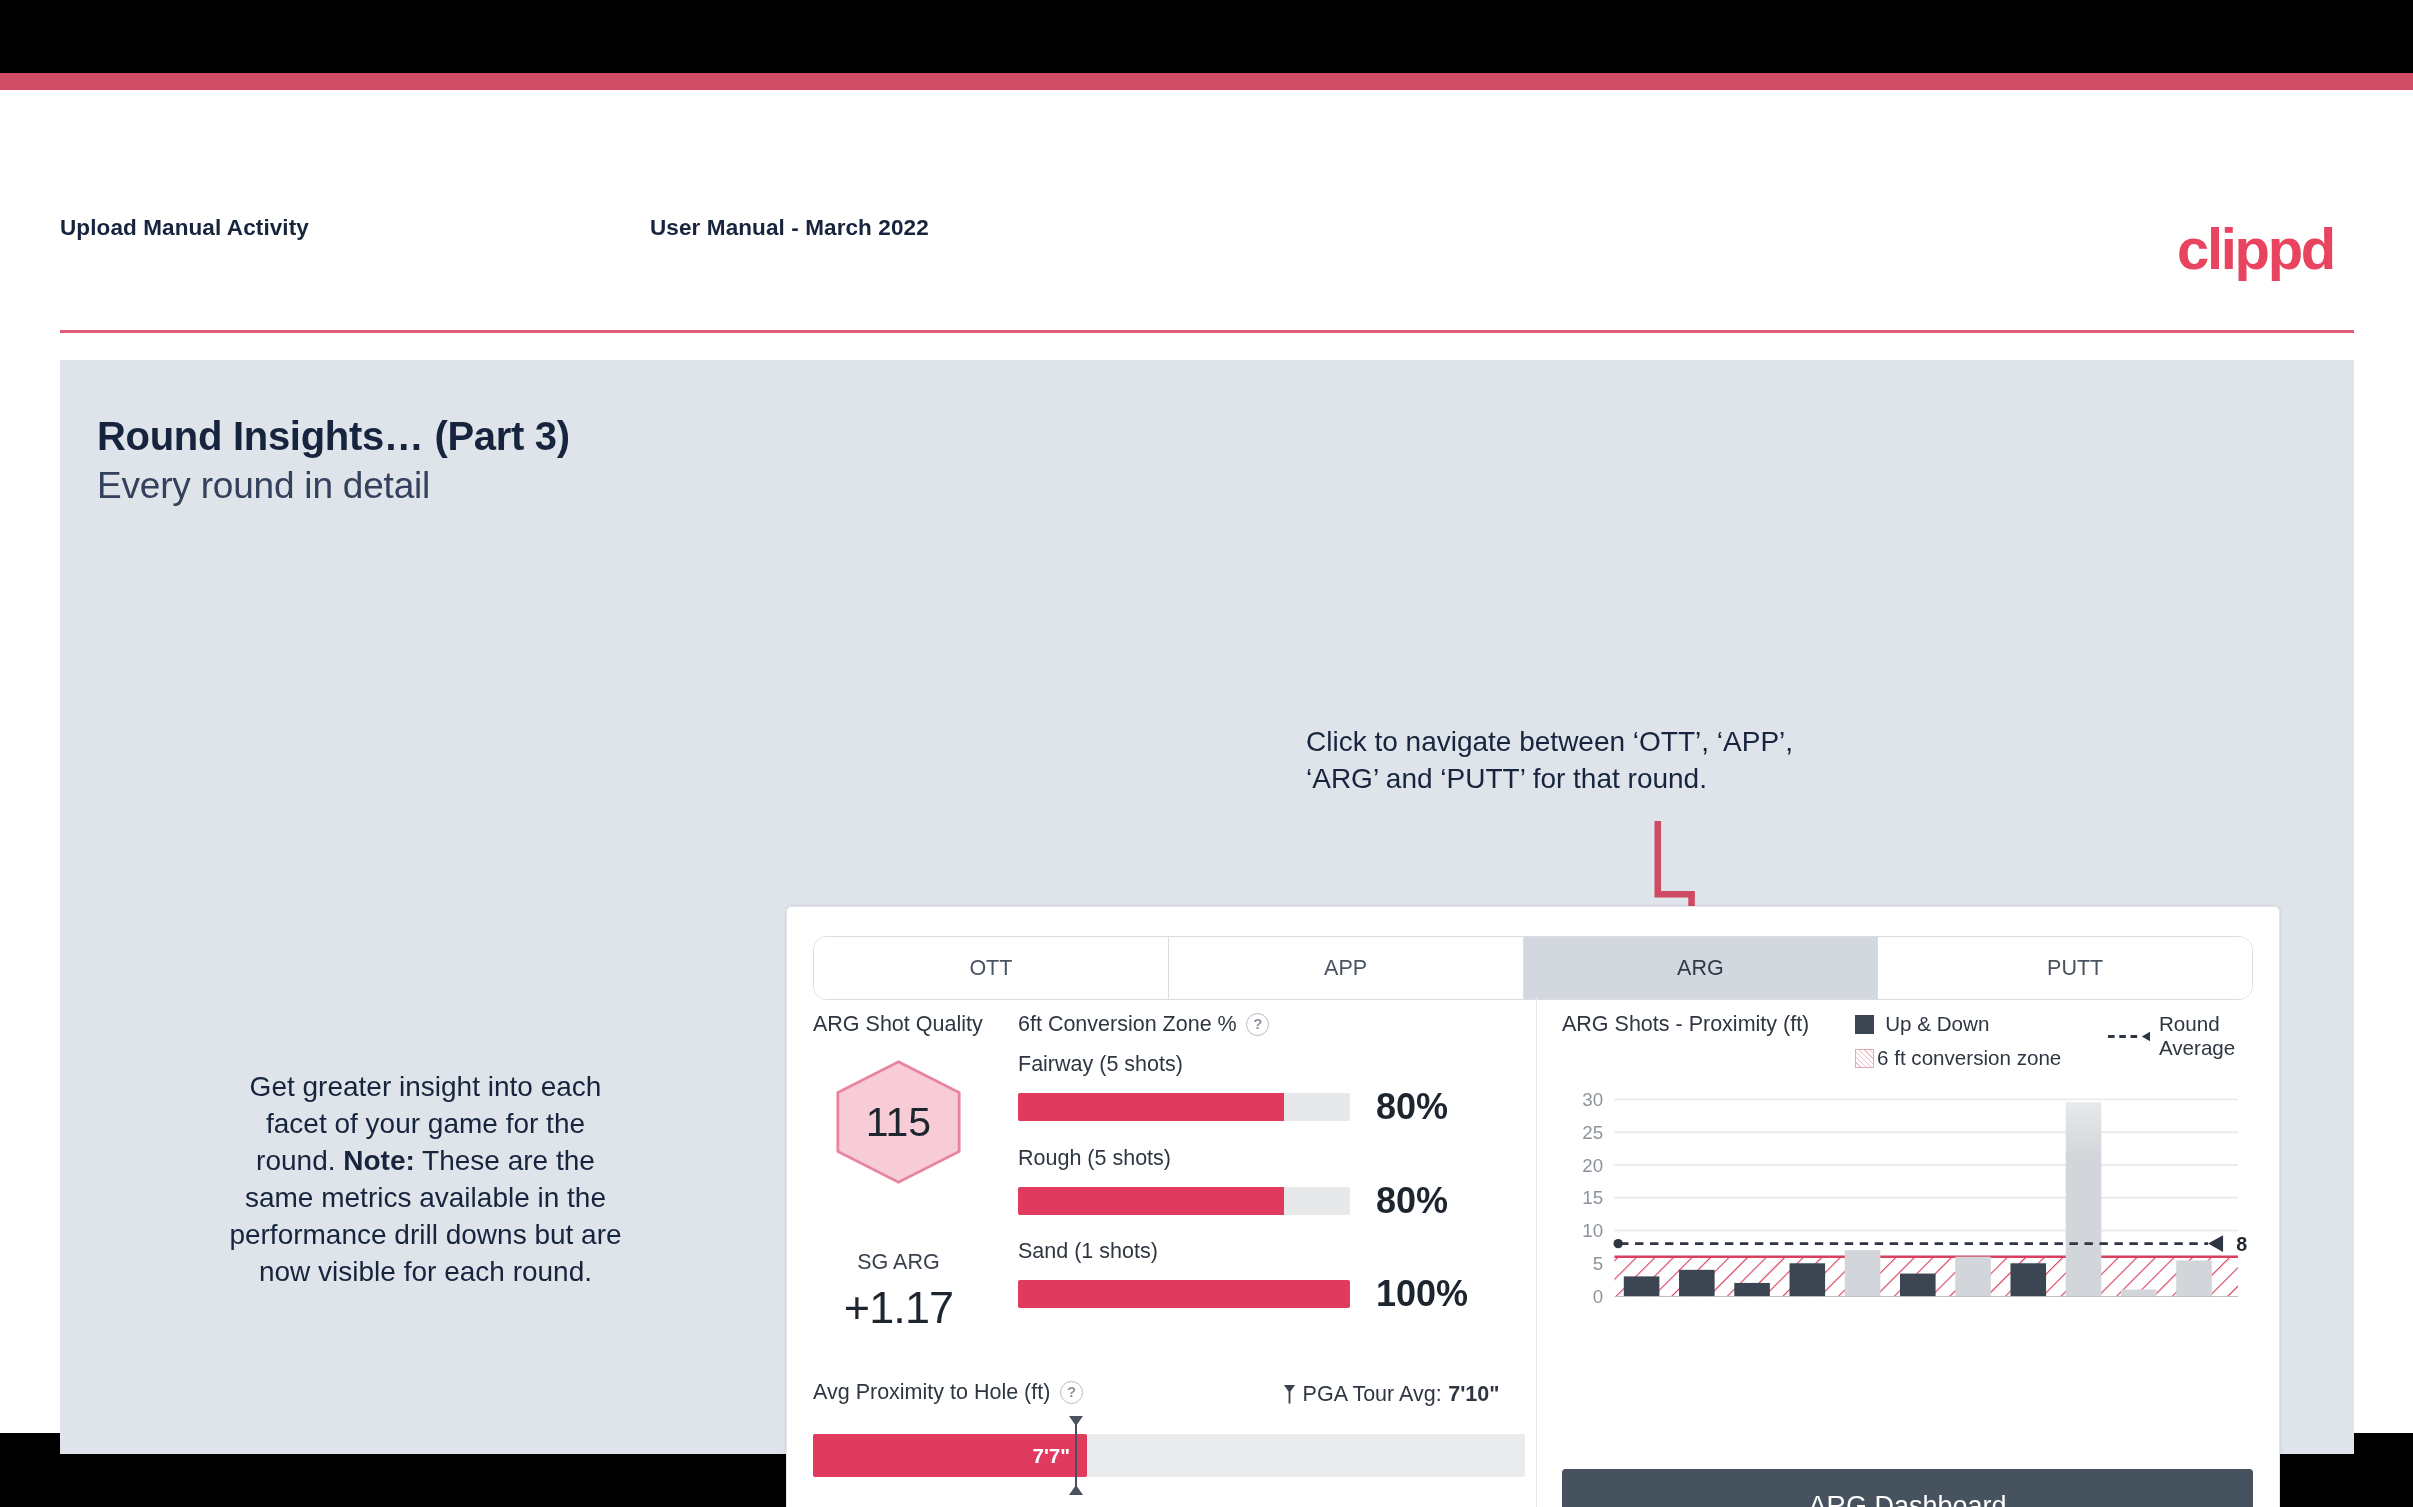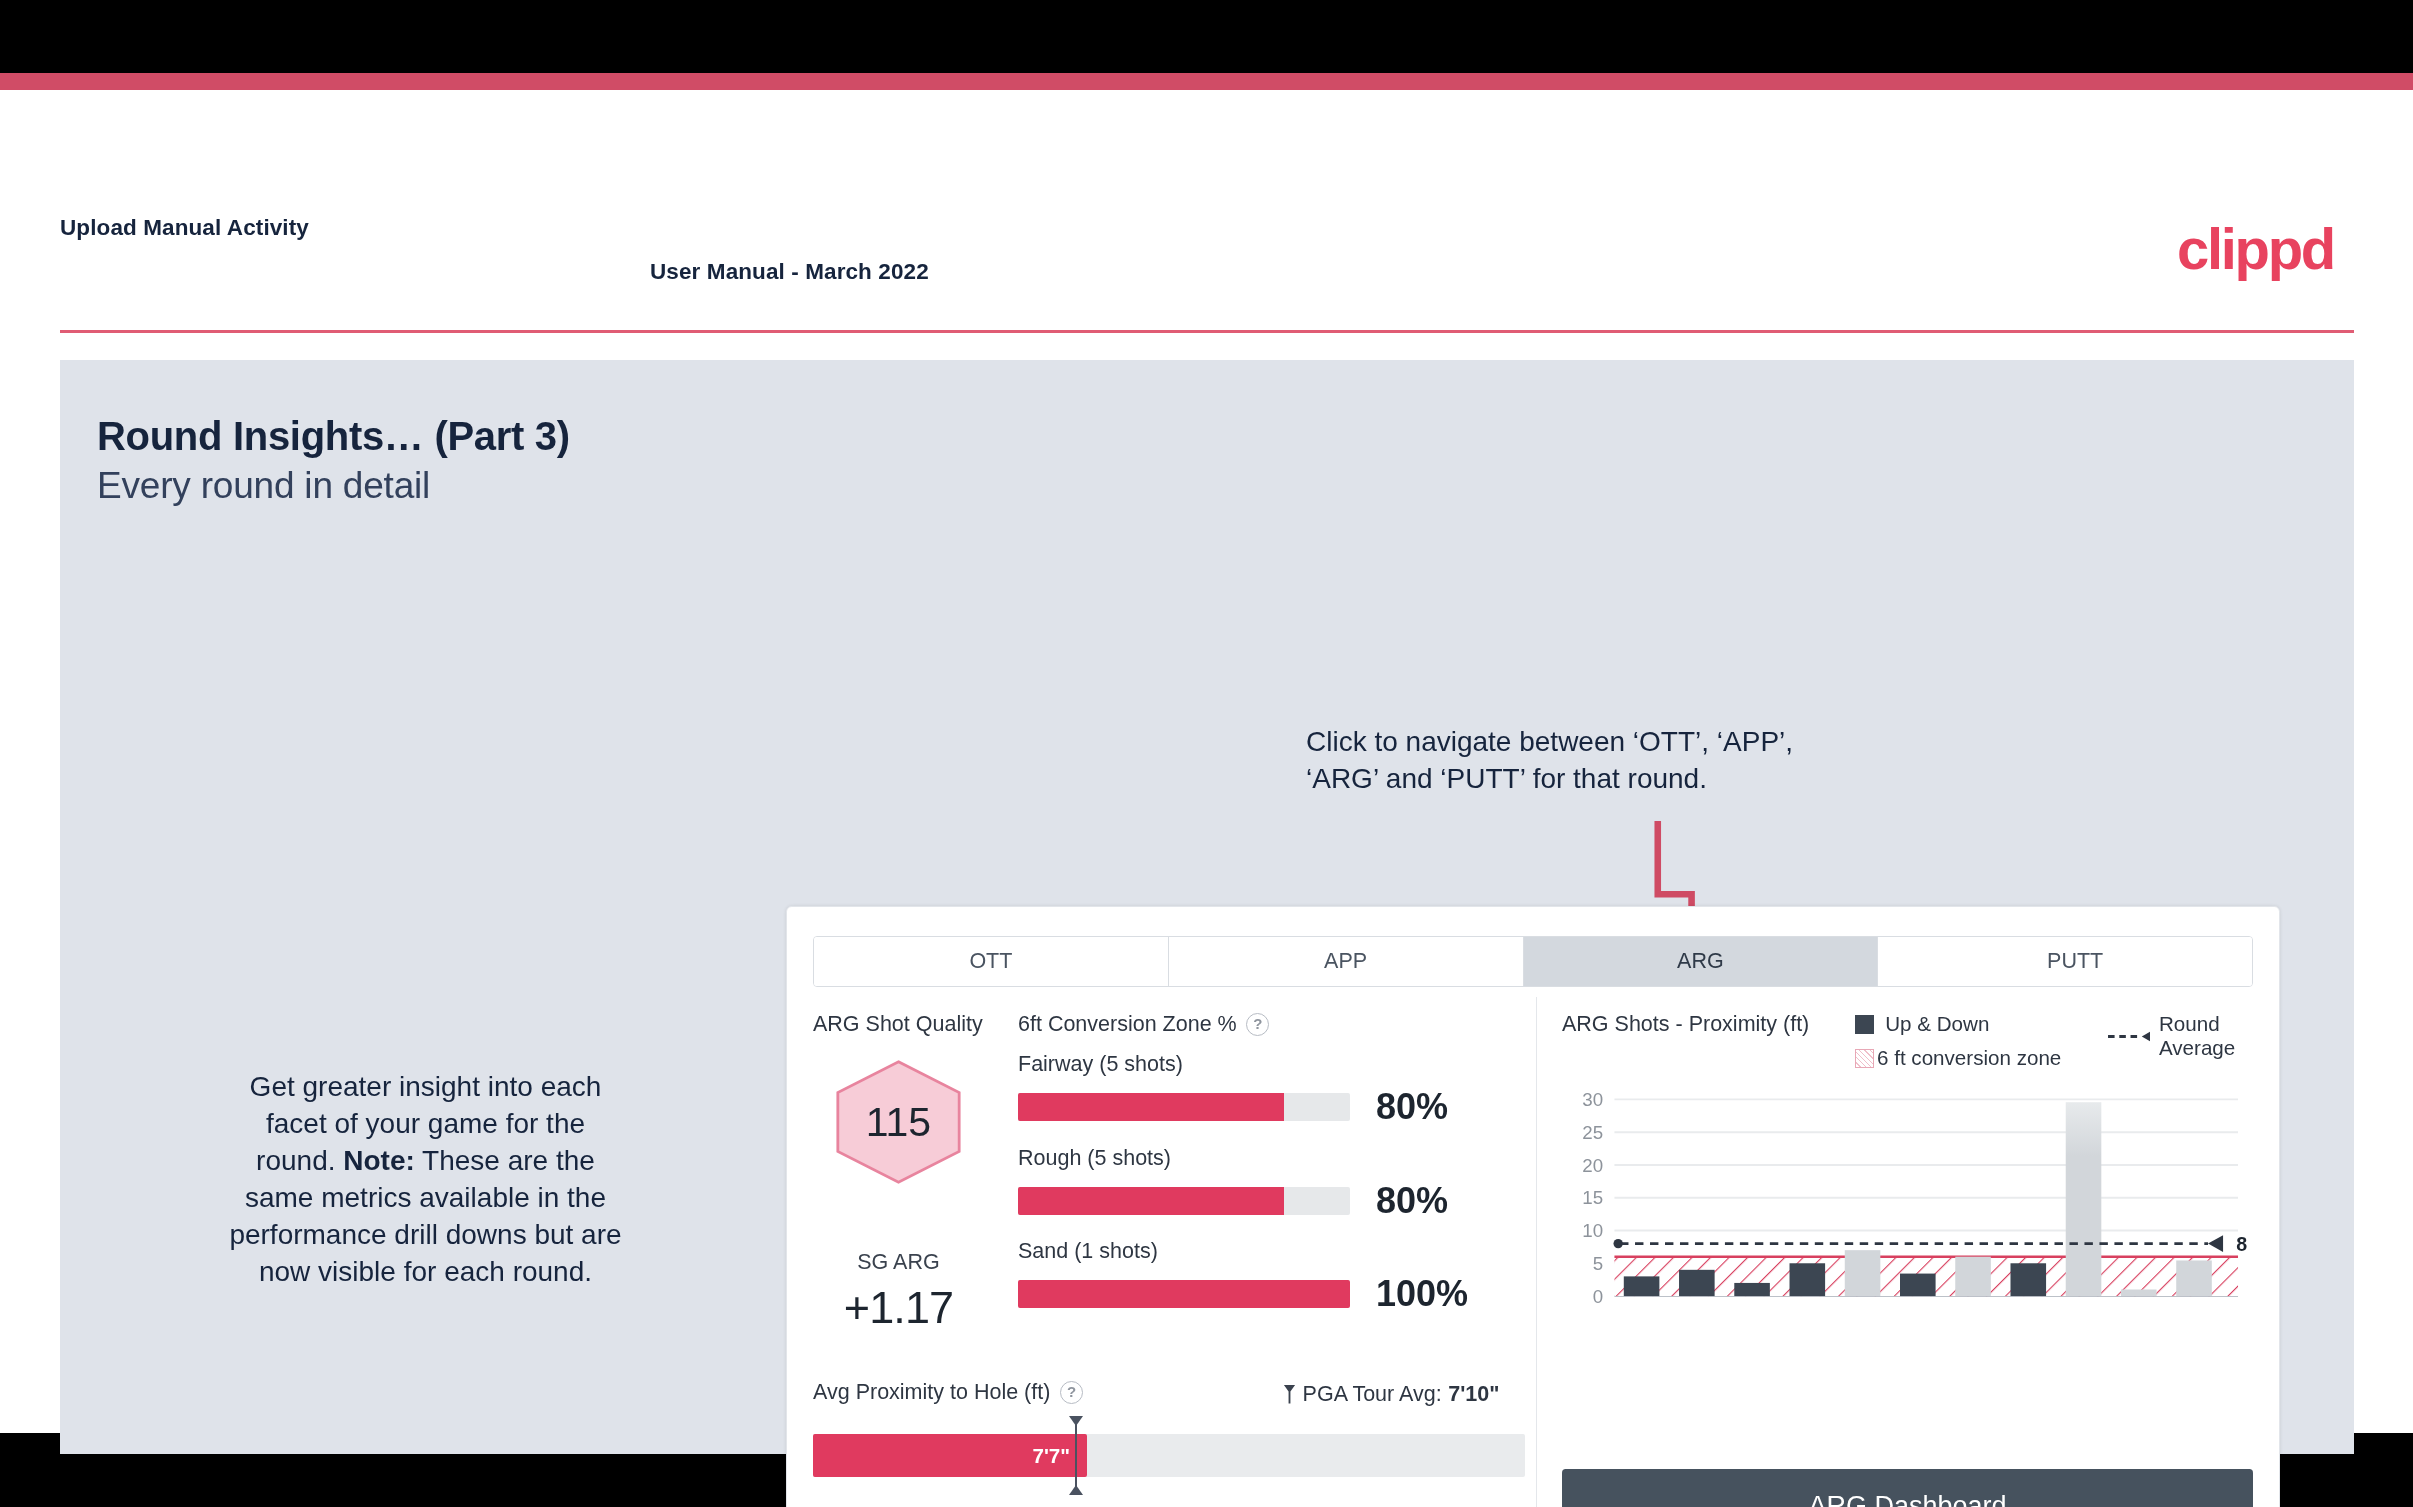--- a/index.html
+++ b/index.html
@@ -17,21 +17,21 @@
 
   .page { position:absolute; left:0; top:90px; width:2413px; height:1343px; background:#fff; }
 
   
   .hdr-left {
     position:absolute; left:60px; top:125px;
     font-size:22.5px; font-weight:700; color:#16243d; letter-spacing:0.1px;
   }
   .hdr-mid {
     position:absolute; left:650px; top:125px;
-    font-size:22.5px; font-weight:700; color:#16243d; letter-spacing:0.1px;margin-top:44px;
+    font-size:22.5px; font-weight:700; color:#16243d; letter-spacing:0.1px;
   }
   .logo {
     position:absolute; right:79px; top:130px;
     font-size:58px; font-weight:800; color:#e8435f;
     letter-spacing:-2.3px; line-height:1;
   }
   .hdr-rule {
     position:absolute; left:60px; top:240px; width:2294px; height:2.8px;
     background:#e05c74;
   }
@@ -62,22 +62,22 @@
   .arrow-svg { position:absolute; left:1592px; top:461px; }
 
   
   .card {
     position:absolute; left:726px; top:546px; width:1494px; height:714px;
     background:#fff; border:0.9px solid #e2e5ea; border-radius:5.6px;
     box-shadow:0 0.9px 3.7px rgba(0,0,0,.10);
   }
 
   .tabs {
-    position:absolute; left:26px; top:29px; width:1440px; height:51px;
-    display:flex; border:0.9px solid #d9dde2; border-radius:4px; overflow:hidden;
+    position:absolute; left:26px; top:29px; width:1440px; height:64px;
+    display:flex; border:0.9px solid #d9dde2; border-radius:14px; overflow:hidden;
     background:#fff;
   }
   .tab {
     flex:1; display:flex; align-items:center; justify-content:center;
     font-size:21.5px; color:#4a5461; border-right:0.9px solid #d9dde2;
     background:#fff; cursor:pointer;
   }
   .tab:last-child { border-right:none;padding-left:20px; }
   .tab.active { background:#d3d8de; color:#2f3a48; }
 

